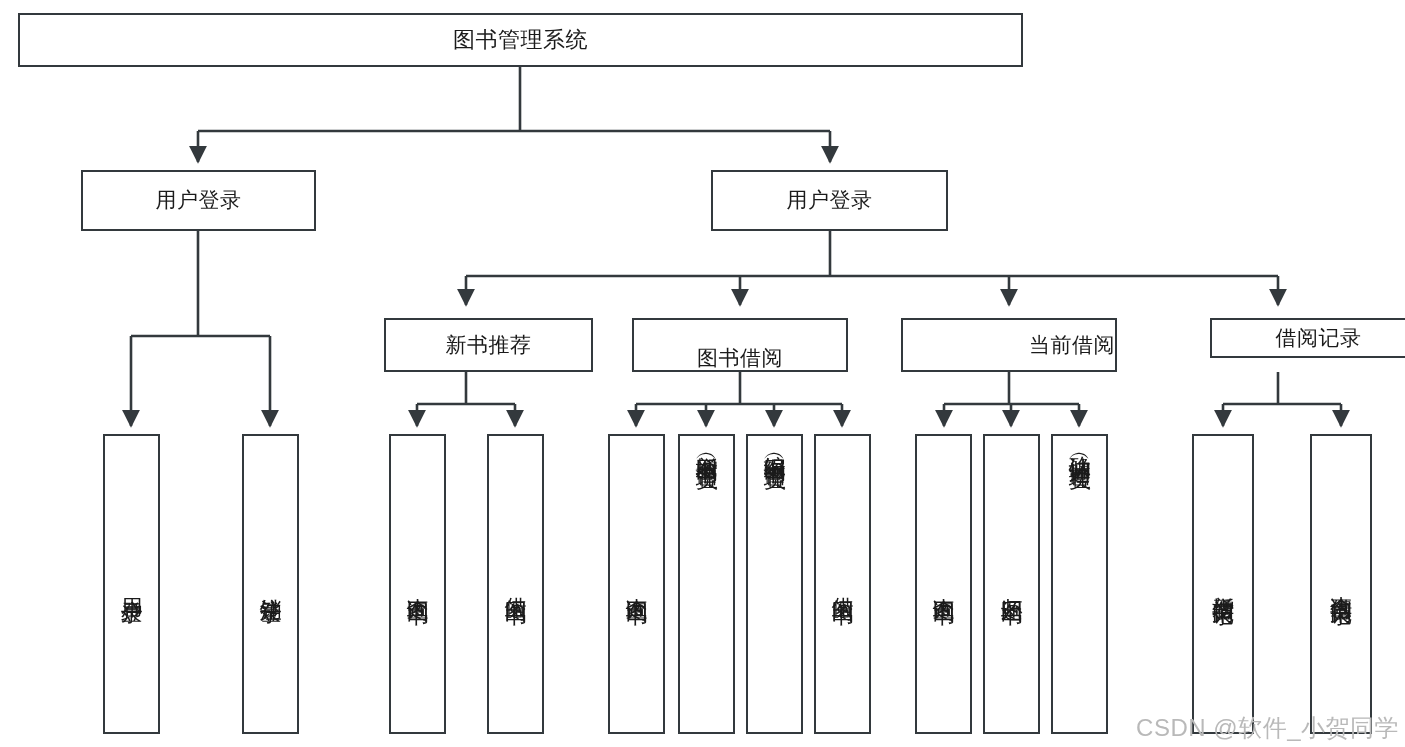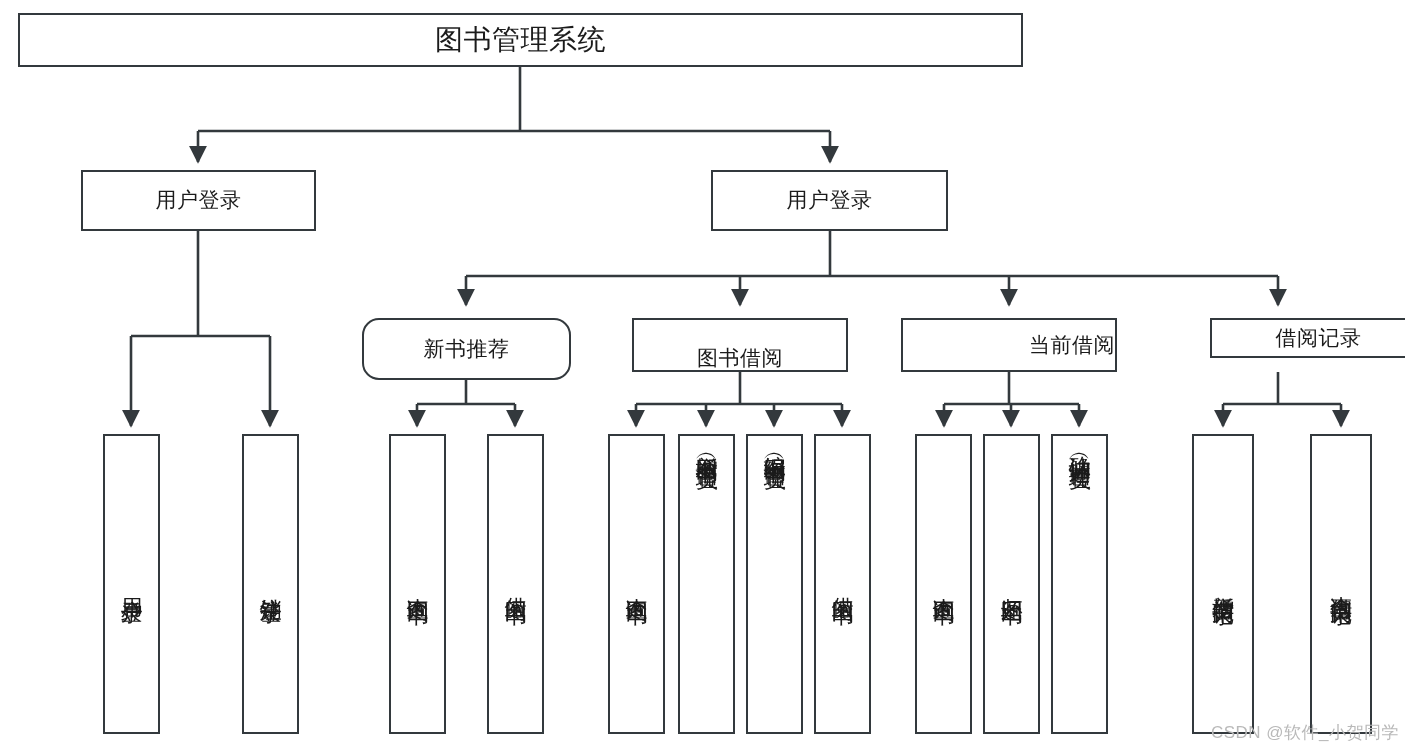--- a/index.html
+++ b/index.html
@@ -36,21 +36,21 @@
     line-height: 1.15;
     text-align: center;
     white-space: nowrap;
   }
   
   .node.horiz .label {
     font-size: 21px;
     letter-spacing: 0.5px;
   }
   .node.root .label {
-    font-size: 28px;
+    font-size: 22px;
   }
   
   .node.vert {
     align-items: flex-start;
     justify-content: center;
     padding-top: 2px;
   }
   .node.vert .label {
     writing-mode: vertical-rl;
     text-orientation: upright;
@@ -65,21 +65,21 @@
   }
   
   .node.vert.mid {
     align-items: center;
     padding-top: 0;
   }
   .watermark {
     position: absolute;
     right: 6px;
     bottom: 3px;
-    font-size: 17px;
+    font-size: 24px;
     color: #b9b9b9;
     letter-spacing: 0.5px;
     white-space: nowrap;
     pointer-events: none;
   }
 </style>
 </head>
 <body>
 
 <div id="canvas">
@@ -138,21 +138,21 @@
     <span class="label">图书管理系统</span>
   </div>
 
   <div class="node horiz" style="left:81px; top:170px; width:235px; height:61px;">
     <span class="label">用户登录</span>
   </div>
   <div class="node horiz" style="left:711px; top:170px; width:237px; height:61px;">
     <span class="label">用户登录</span>
   </div>
 
-  <div class="node horiz" style="left:362px; top:318px; width:209px; height:62px;border-radius:17px;">
+  <div class="node horiz" style="left:384px; top:318px; width:209px; height:54px;">
     <span class="label">新书推荐</span>
   </div>
   <div class="node horiz" style="left:632px; top:318px; width:216px; height:54px;align-items:flex-end;">
     <span class="label">图书借阅</span>
   </div>
   <div class="node horiz" style="left:901px; top:318px; width:216px; height:54px;justify-content:flex-end;">
     <span class="label">当前借阅</span>
   </div>
   <div class="node horiz" style="left:1170px; top:318px; width:217px; height:40px;margin-left:40px;">
     <span class="label">借阅记录</span>

